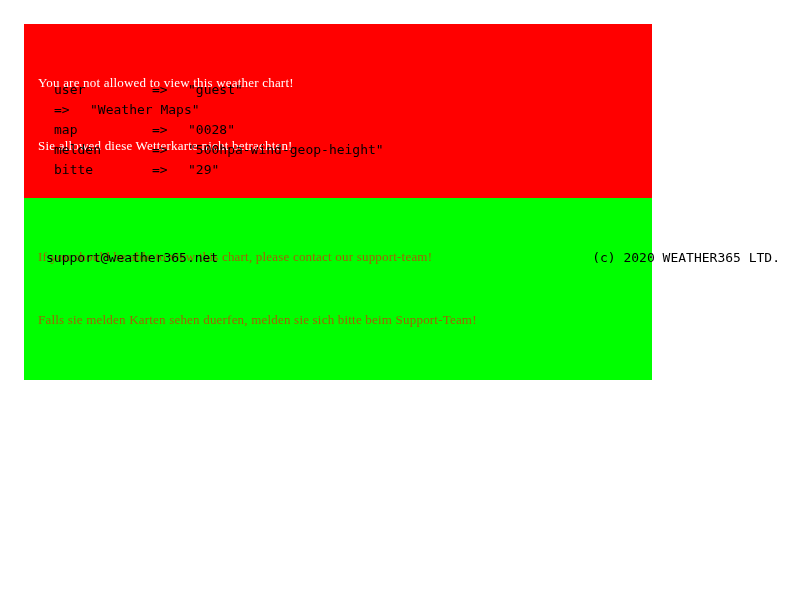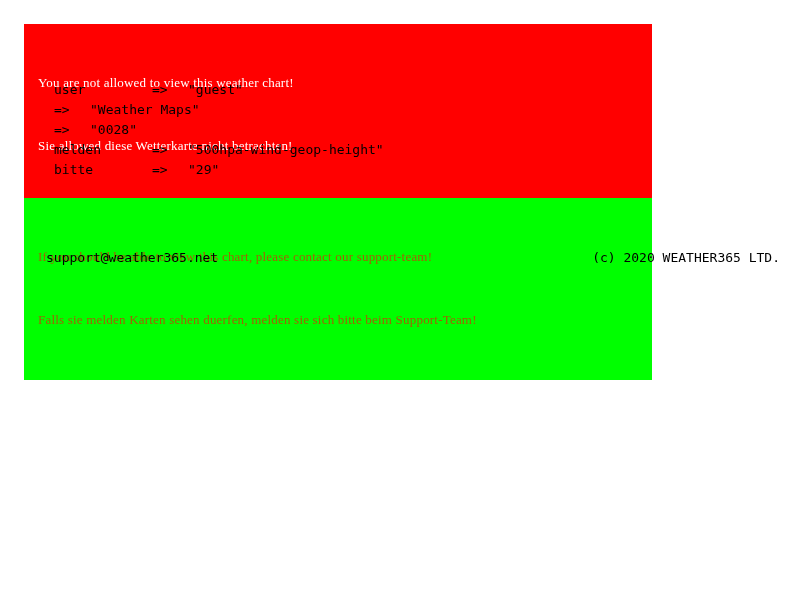--- a/index.html
+++ b/index.html
@@ -99,20 +99,21 @@
     <div class="param-row">
       <span class="param-key">user</span>
       <span class="param-arrow">=&gt;</span>
       <span class="param-value">"guest"</span>
     </div>
     <div class="param-row">
       <span class="param-arrow">=&gt;</span>
       <span class="param-value">"Weather Maps"</span>
     </div>
     <div class="param-row">
+      <span class="param-key">map</span>
       <span class="param-arrow">=&gt;</span>
       <span class="param-value">"0028"</span>
     </div>
     <div class="param-row">
       <span class="param-key">melden</span>
       <span class="param-arrow">=&gt;</span>
       <span class="param-value">"500hpa-wind-geop-height"</span>
     </div>
     <div class="param-row">
       <span class="param-key">bitte</span>

